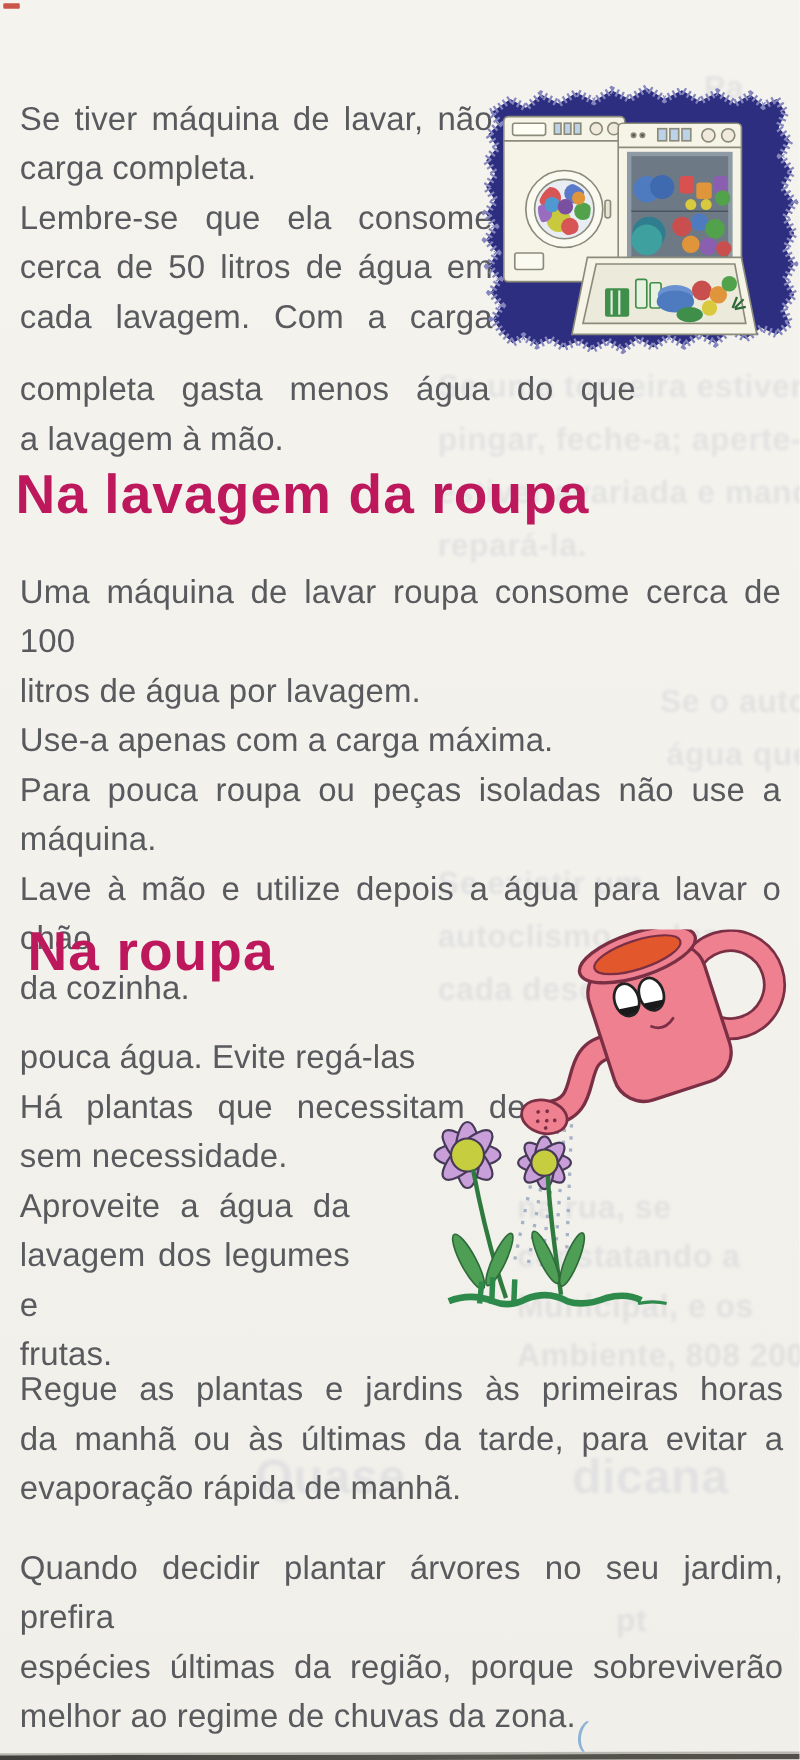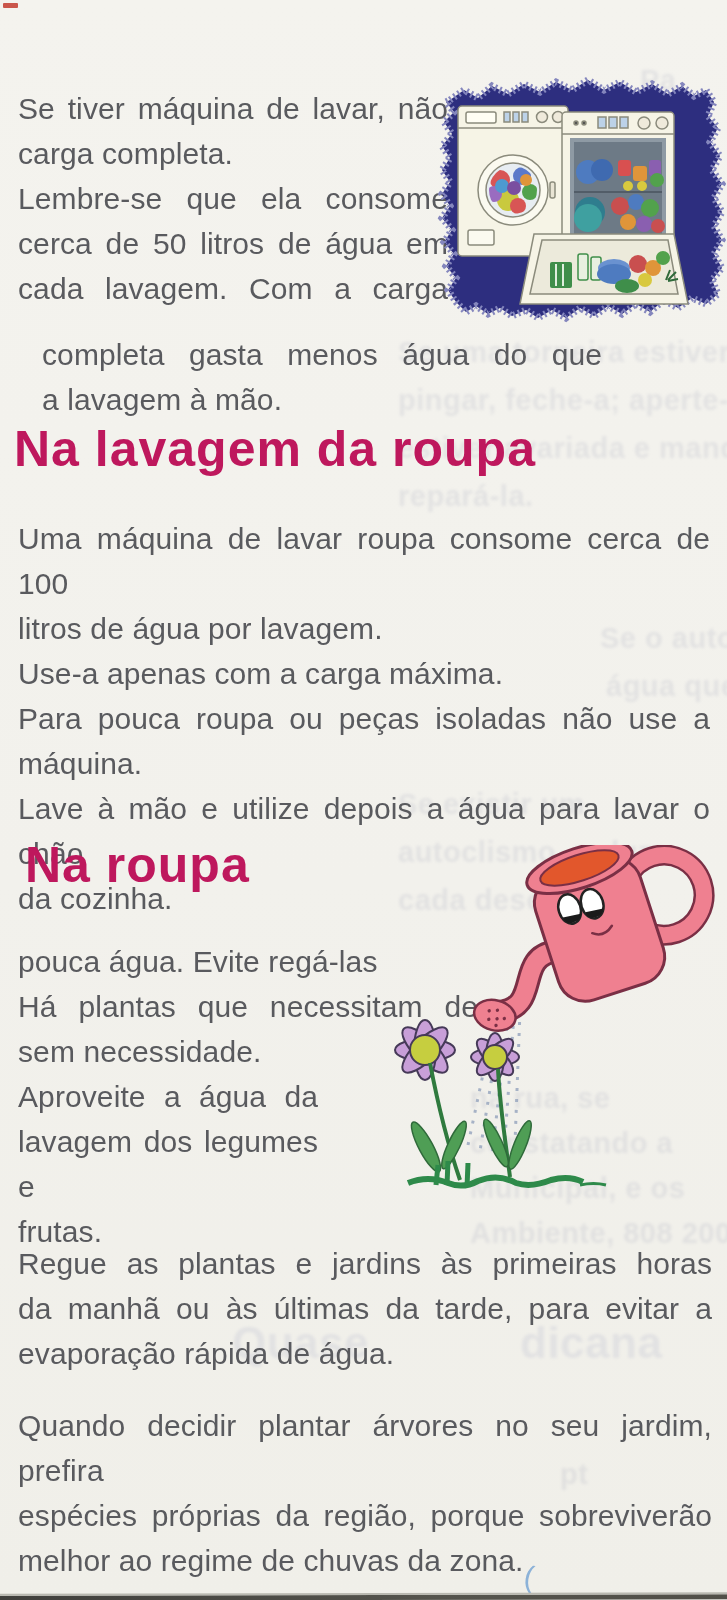--- a/index.html
+++ b/index.html
@@ -58,21 +58,21 @@
   <div class="ghost big" style="left:520px;top:1318px;">dicana</div>
   <div class="ghost" style="left:560px;top:1458px;">pt</div>
 
   <div class="wrap" style="left:18px;top:62px;margin-top:24px;">
     <div class="ln j w430">Se tiver máquina de lavar, não</div>
     <div class="ln w430">carga completa.</div>
     <div class="ln j w430">Lembre-se que ela consome</div>
     <div class="ln j w430">cerca de 50 litros de água em</div>
     <div class="ln j w430">cada lavagem. Com a carga</div>
   </div>
-  <div class="wrap" style="left:18px;top:332px;margin-left:24px;">
+  <div class="wrap" style="left:18px;top:332px;">
     <div class="ln j w560">completa gasta menos água do que</div>
     <div class="ln w560">a lavagem à mão.</div>
   </div>
 
   <svg class="illus" style="left:430px;top:66px;" width="297" height="264" viewBox="0 0 297 264">
     <g>
       <path fill="#2d2e7f" stroke="#8486bd" stroke-width="7" stroke-dasharray="2 3" d="
         M20,34 L34,24 48,32 62,20 78,28 94,18 110,26 126,16 142,24 158,14 174,24 190,16 206,26 222,18 238,28 252,20 264,30 276,24 284,36
         278,50 288,62 280,76 290,90 282,104 292,118 284,132 292,146 284,160 292,174 284,188 292,202 282,214 288,228 276,238
         262,232 248,242 234,234 220,246 206,238 192,248 178,240 164,250 150,242 136,252 122,244 108,252 96,244 82,250 70,242 58,248 46,240 36,246 26,236
@@ -255,24 +255,24 @@
         <path d="M-31,-18 a9,7 0 0 0 18,2 z" fill="#1a1a1a"></path>
         <path d="M-8,-16 a9,7 0 0 0 18,2 z" fill="#1a1a1a"></path>
       </g>
       <path d="M-8,6 Q2,14 13,5" stroke="#7a2f45" stroke-width="2.5" fill="none" stroke-linecap="round"></path>
     </g>
   </svg>
 
   <div class="wrap" style="left:18px;top:1241px;">
     <div class="ln j w694">Regue as plantas e jardins às  primeiras horas</div>
     <div class="ln j w694">da manhã ou às últimas da tarde, para evitar a</div>
-    <div class="ln w694">evaporação rápida de água.</div>
+    <div class="ln w694">evaporação rápida de manhã.</div>
   </div>
 
   <div class="wrap" style="left:18px;top:1403px;">
     <div class="ln j w694">Quando decidir plantar árvores no seu jardim, prefira</div>
-    <div class="ln j w694">espécies próprias da região, porque sobreviverão</div>
+    <div class="ln j w694">espécies últimas da região, porque sobreviverão</div>
     <div class="ln w694">melhor ao regime de chuvas da zona.</div>
   </div>
 
   <div class="paren">(</div>
   <div class="bottom-rule"></div>
 </div>
 
 </body></html>

